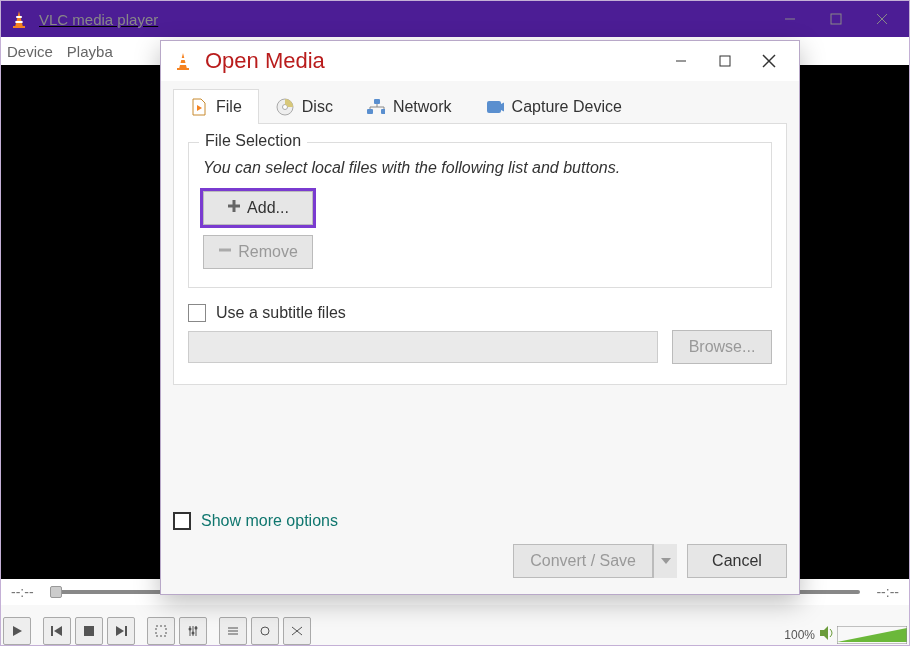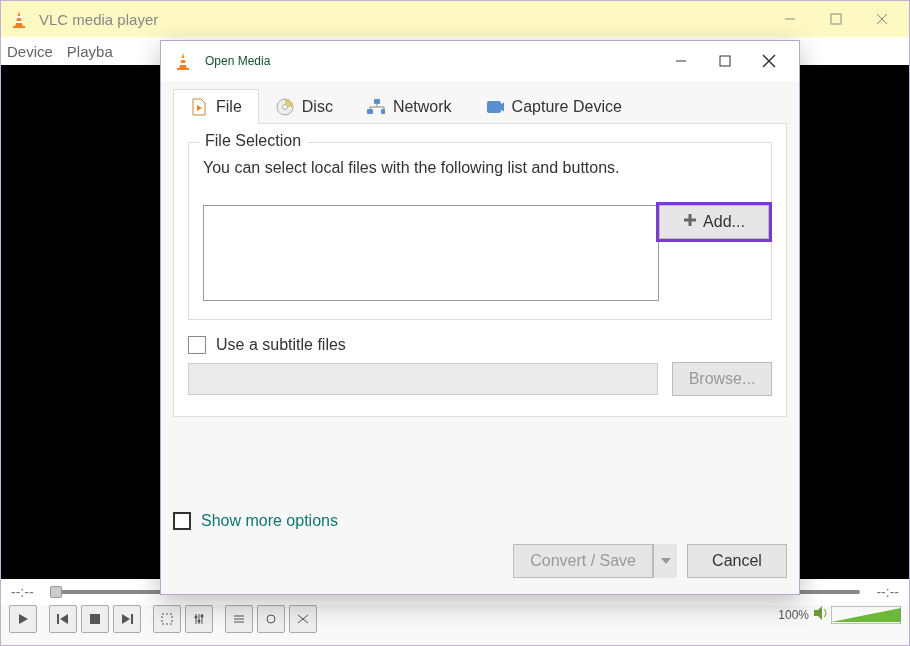--- a/index.html
+++ b/index.html
@@ -1,61 +1,61 @@
 <!DOCTYPE html>
 <html><head>
 <meta charset="utf-8">
 <style>
 * { box-sizing: border-box; font-family: "Segoe UI", Tahoma, sans-serif; }
 body { margin: 0; width: 910px; height: 646px; background: #fff; overflow: hidden; position: relative; }
 
 
 .main-window { width: 910px; height: 646px; border: 1px solid #c4b0d6; display: flex; flex-direction: column; }
-.titlebar { height: 36px; display: flex; align-items: center; padding: 0 4px 0 8px; background: #fef9c3; }
+.titlebar { height: 36px; display: flex; align-items: center; padding: 0 4px 0 8px; background: #4c1d95; text-decoration: underline; }
 .titlebar .vlc-logo { width: 20px; height: 20px; margin-right: 10px; }
 .titlebar .title-text { flex: 1; font-size: 15px; color: #888; }
 .titlebar .win-controls { display: flex; }
 .win-btn { width: 46px; height: 32px; display: flex; align-items: center; justify-content: center; color: #888; font-size: 14px; }
 
 .menubar { height: 28px; display: flex; align-items: center; padding: 0 6px; background: #fff; color: #666; font-size: 15px; }
 .menubar span { margin-right: 14px; }
 
 .video-area { flex: 1; background: #000; position: relative; }
 
 .status-bar { height: 26px; display: flex; align-items: center; padding: 0 10px; font-size: 14px; color: #777; background: #fff; justify-content: space-between; }
 .slider-track { flex: 1; height: 4px; background: #888; margin: 0 16px; border-radius: 2px; position: relative; }
 .slider-knob { position: absolute; left: 0; top: -4px; width: 12px; height: 12px; background: #ccc; border: 1px solid #999; border-radius: 2px; }
 
-.toolbar { height: 40px; display: flex; align-items: flex-start; padding: 0 8px; background: #f8f8f8; }
+.toolbar { height: 40px; display: flex; align-items: flex-end; padding: 0 2px; background: #f8f8f8; }
 .tb-btn { width: 28px; height: 28px; border: 1px solid #aaa; background: #eee; margin-right: 4px; display: flex; align-items: center; justify-content: center; color: #555; font-size: 13px; border-radius: 2px; }
 .tb-spacer { width: 8px; }
 .vol-area { margin-left: auto; display: flex; align-items: center; }
 .vol-label { font-size: 12px; color: #555; margin-right: 4px; }
 .vol-tri { width: 70px; height: 18px; }
 
 
 .dialog { position: absolute; left: 160px; top: 40px; width: 640px; height: 555px; background: #fff; border: 1px solid #b8a8c8; box-shadow: 0 8px 24px rgba(0,0,0,0.25); display: flex; flex-direction: column; }
 .dlg-titlebar { height: 40px; display: flex; align-items: center; padding: 0 8px 0 12px; }
 .dlg-titlebar .vlc-logo { width: 20px; height: 20px; margin-right: 12px; }
-.dlg-titlebar .title-text { flex: 1; font-size: 12px; color: #14532d; }
+.dlg-titlebar .title-text { flex: 1; font-size: 22px; color: #b91c1c; }
 .dlg-win-controls { display: flex; }
 .dlg-win-btn { width: 44px; height: 30px; display: flex; align-items: center; justify-content: center; color: #444; font-size: 13px; }
 
 .dlg-body { flex: 1; padding: 8px 12px 12px 12px; background: #f7f7f7; display: flex; flex-direction: column; }
 
 .tabs { display: flex; border-bottom: 1px solid #ddd; background: transparent; }
 .tab { padding: 8px 16px; display: flex; align-items: center; font-size: 16px; color: #333; border: 1px solid transparent; border-bottom: none; margin-bottom: -1px; }
 .tab.active { background: #fff; border-color: #ddd; }
 .tab .tab-icon { width: 18px; height: 18px; margin-right: 8px; display: flex; align-items: center; justify-content: center; }
 
 .tab-content { background: #fff; border: 1px solid #ddd; border-top: none; padding: 12px 14px 20px 14px; }
 .fieldset { border: 1px solid #ddd; padding: 16px 2px 18px 14px; position: relative; margin-top: 6px; }
 .fieldset-legend { position: absolute; top: -11px; left: 10px; background: #fff; padding: 0 6px; font-size: 16px; color: #333; }
-.instr { font-size: 16px; color: #333; margin-bottom: 28px; }
-.file-row { display: flex; gap: 0; align-items: flex-start; }
+.instr { font-size: 16px; color: #333; margin-bottom: 12px; font-style: italic; }
+.file-row { display: flex; gap: 0; align-items: flex-start; flex-direction: column; }
 .file-list { flex: 1; height: 96px; border: 1px solid #999; background: #fff; }
 .file-btns { display: flex; flex-direction: column; gap: 10px; }
 .btn { height: 34px; min-width: 110px; padding: 0 14px; background: #e6e6e6; border: 1px solid #bbb; font-size: 16px; color: #333; display: flex; align-items: center; justify-content: center; gap: 6px; }
 .btn.highlight { outline: 3px solid #7a3bd0; }
 .btn.disabled { color: #999; }
 
 .subtitle-row { display: flex; align-items: center; font-size: 16px; color: #333; margin: 16px 0 8px 0; }
 .checkbox { width: 18px; height: 18px; border: 1px solid #888; margin-right: 10px; background: #fff; }
 .sub-file-row { display: flex; gap: 14px; align-items: center; }
 .sub-input { flex: 1; height: 32px; background: #eaeaea; border: 1px solid #ccc; }
@@ -277,20 +277,26 @@
         <div class="file-row">
           <div class="file-list"></div>
           <div class="file-btns">
             <div class="btn highlight">
               <span><svg width="14" height="14">
                     <line x1="7" y1="1" x2="7" y2="13" stroke="#666" stroke-width="3"></line>
                     <line x1="1" y1="7" x2="13" y2="7" stroke="#666" stroke-width="3"></line>
                   </svg></span>
               <span>Add...</span>
             </div>
+            <div class="btn disabled">
+              <span><svg width="14" height="14">
+                    <line x1="1" y1="7" x2="13" y2="7" stroke="#aaa" stroke-width="3"></line>
+                  </svg></span>
+              <span>Remove</span>
+            </div>
           </div>
         </div>
       </div>
 
       <div class="subtitle-row">
         <div class="checkbox"></div>
         <span>Use a subtitle files</span>
       </div>
       <div class="sub-file-row">
         <div class="sub-input"></div>

